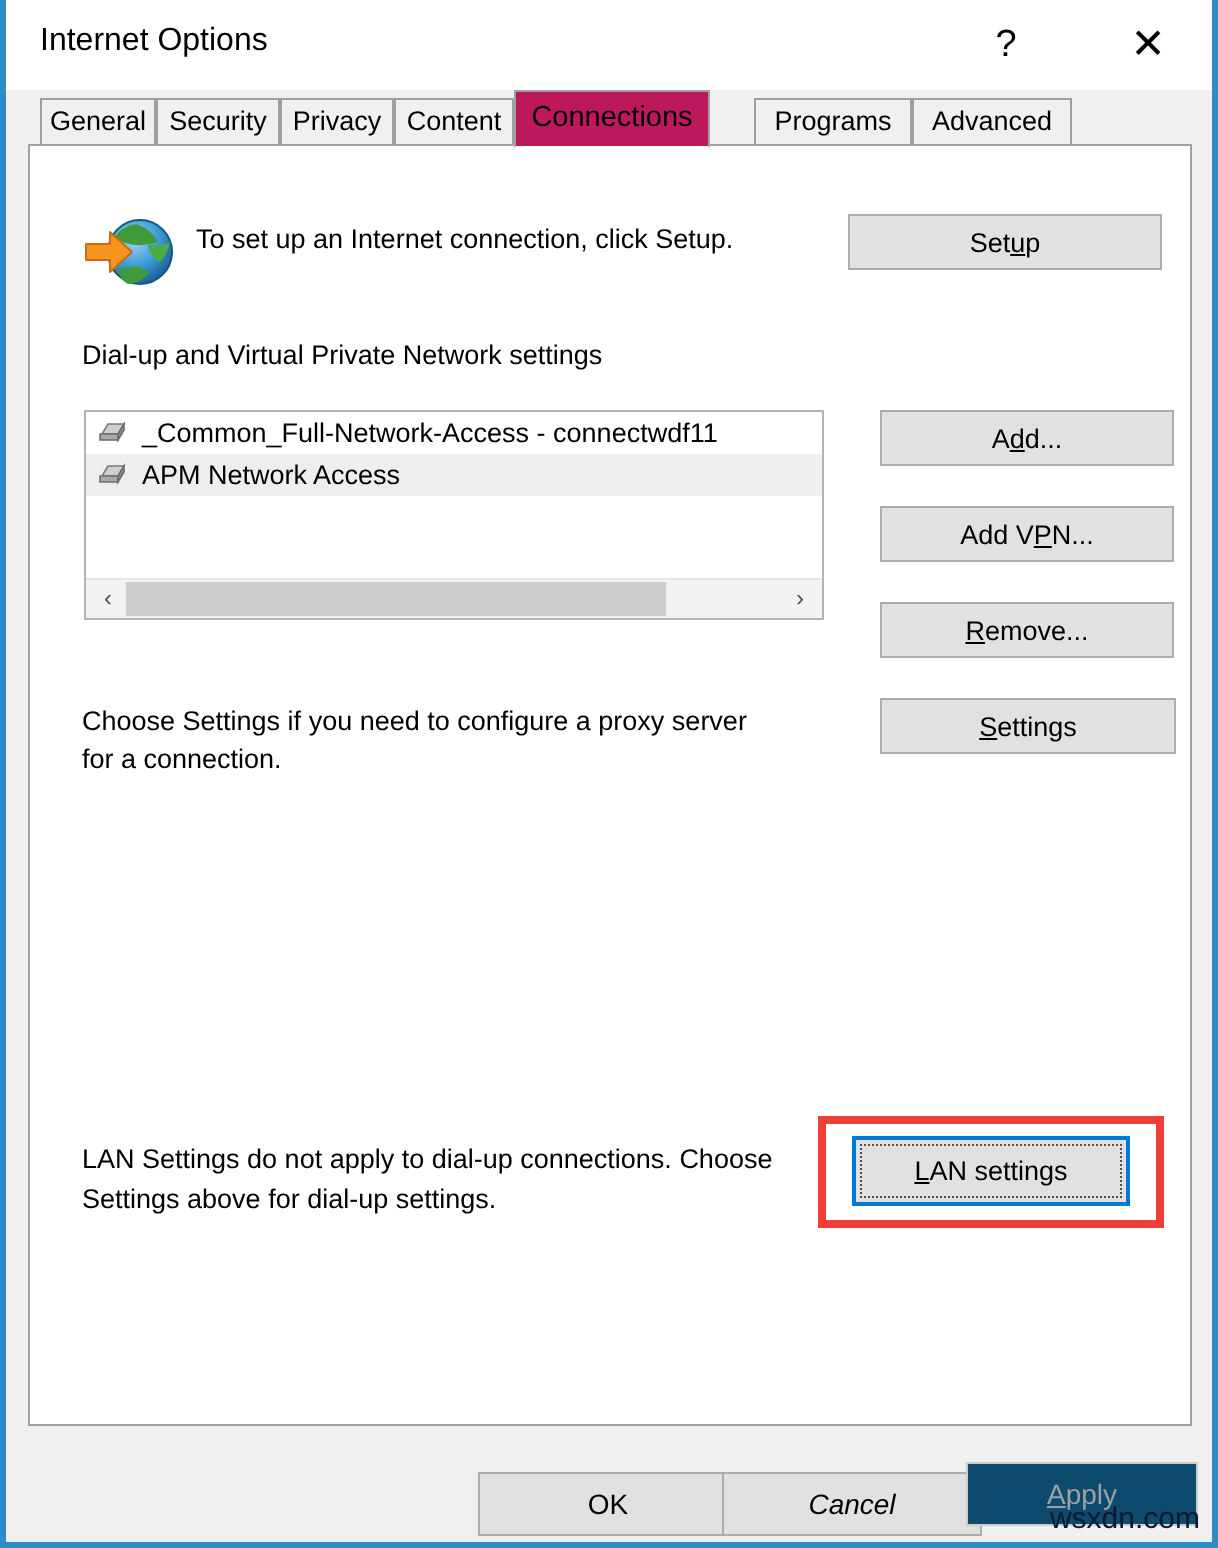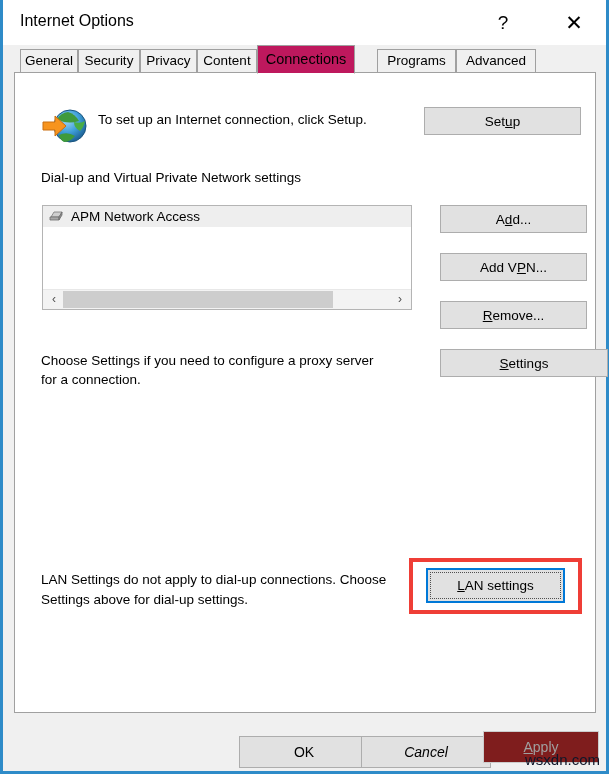--- a/index.html
+++ b/index.html
@@ -131,21 +131,21 @@
     background: #e1e1e1;
     border: 1px solid #adadad;
     font-family: "Liberation Sans", sans-serif;
     font-size: 13.5px;
     color: #000000;
     text-align: center;
     cursor: default;
     padding: 0;
     white-space: nowrap;
   }
-  .btn.disabled { color: #a0a0a0; background: #7f1d1d; border-color: #cccccc; }
+  .btn.disabled { color: #a0a0a0; background: #0c4a6e; border-color: #cccccc; }
   .btn u { text-underline-offset: 1px; }
 
   #setup-btn { left: 409px; top: 34px; width: 157px; height: 28px; }
 
   
   .group-label {
     position: absolute;
     font-size: 13.5px;
     white-space: nowrap;
     background: #ffffff;
@@ -214,21 +214,21 @@
     left: 20px;
     top: 1px;
     width: 270px;
     height: 17px;
     background: #cdcdcd;
   }
 
   #add-btn      { left: 425px; top: 132px; width: 147px; height: 28px; }
   #addvpn-btn   { left: 425px; top: 180px; width: 147px; height: 28px; }
   #remove-btn   { left: 425px; top: 228px; width: 147px; height: 28px; }
-  #settings-btn { left: 425px; top: 276px; width: 168px; height: 28px; }
+  #settings-btn { left: 425px; top: 276px; width: 148px; height: 28px; }
 
   #proxy-text {
     position: absolute;
     left: 26px;
     top: 278px;
     width: 345px;
     font-size: 13.5px;
     line-height: 19px;
   }
 
@@ -326,20 +326,28 @@
       <path d="M33 15 q7 2 11 -1 q-1 6 -5 10 q-6 -3 -6 -9z" fill="#49ac45"></path>
       <path d="M2 15 h12 v-6 l11 10 l-11 10 v-6 h-12 z" fill="#f7941e" stroke="#c96e10" stroke-width="1" stroke-linejoin="round"></path>
     </svg>
     <div id="setup-text">To set up an Internet connection, click Setup.</div>
     <button class="btn" id="setup-btn"><span>Set<u>u</u>p</span></button>
 
     <div class="group-label" id="grp1-label">Dial-up and Virtual Private Network settings</div>
     <div class="group-line" id="grp1-line"></div>
 
     <div id="listbox">
+      <div class="list-item">
+        <svg class="modem-icon" viewBox="0 0 15 12">
+          <path d="M2 7 L5 2 h8 l-3 5 z" fill="#cfcfcf" stroke="#7a7a7a" stroke-width="0.8"></path>
+          <path d="M1 7 h9 v3 H1 z" fill="#a8a8a8" stroke="#6d6d6d" stroke-width="0.8"></path>
+          <path d="M10 7 l3 -5 v3 l-3 5 z" fill="#8d8d8d" stroke="#6d6d6d" stroke-width="0.8"></path>
+        </svg>
+        <span>_Common_Full-Network-Access - connectwdf11</span>
+      </div>
       <div class="list-item selected">
         <svg class="modem-icon" viewBox="0 0 15 12">
           <path d="M2 7 L5 2 h8 l-3 5 z" fill="#cfcfcf" stroke="#7a7a7a" stroke-width="0.8"></path>
           <path d="M1 7 h9 v3 H1 z" fill="#a8a8a8" stroke="#6d6d6d" stroke-width="0.8"></path>
           <path d="M10 7 l3 -5 v3 l-3 5 z" fill="#8d8d8d" stroke="#6d6d6d" stroke-width="0.8"></path>
         </svg>
         <span>APM Network Access</span>
       </div>
 
       <div id="hscroll">

